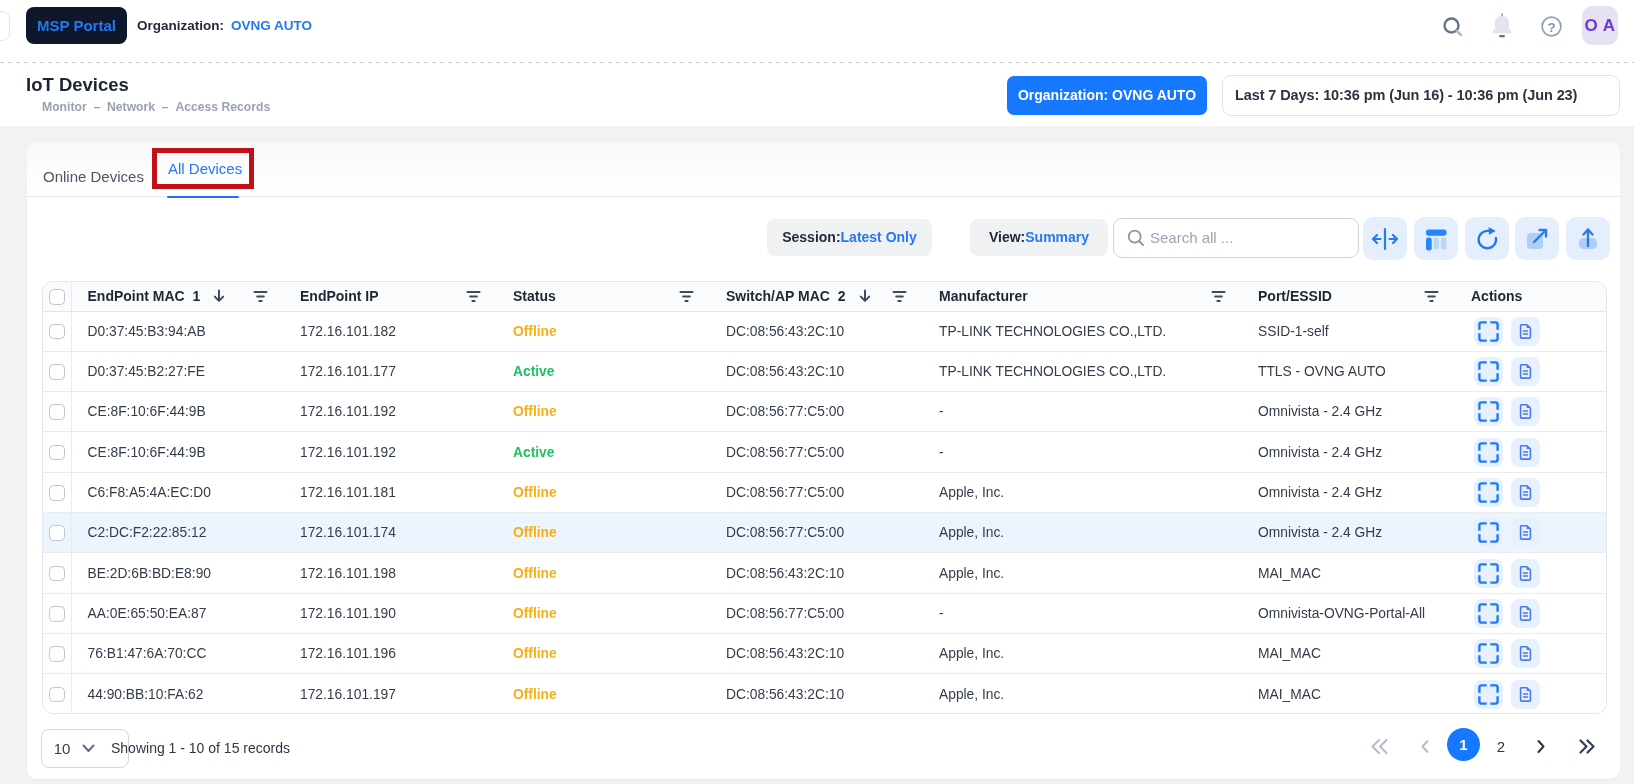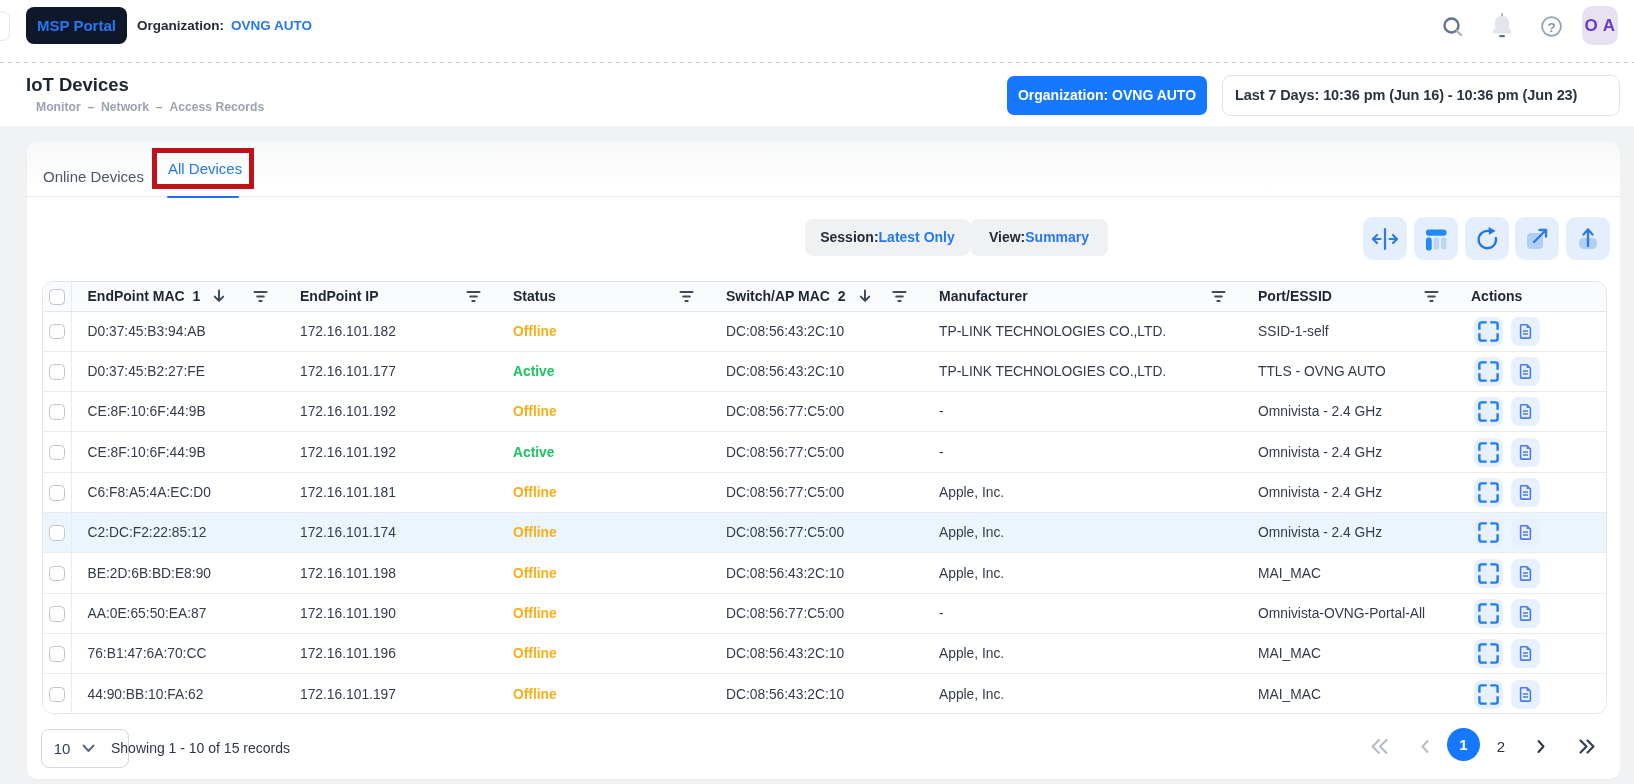--- a/index.html
+++ b/index.html
@@ -11,39 +11,39 @@
   #topbar { left:0; top:0; width:1634px; height:63px; background:#fff; }
   #topdash { left:0; top:62px; width:1634px; height:1px; background-image:repeating-linear-gradient(90deg,#c3c8d4 0 4px,transparent 4px 8px); }
   #sidebtn { left:-18px; top:11px; width:28px; height:30px; background:#fff; border:1px solid #e2e5ea; border-radius:8px; }
   #mspchip { left:26px; top:7px; width:101px; height:37px; background:#0f172a; border-radius:8px; color:#2478f2; font-size:15px; font-weight:bold; line-height:37px; text-align:center; }
   #orglabel { left:137px; top:0; height:51px; line-height:51px; font-size:13.5px; font-weight:bold; color:#232b39; }
   #orglabel .blue { color:#2478f2; margin-left:7px; }
 
   
   #pagehead { left:0; top:63px; width:1634px; height:63px; background:#fff; }
   #title { left:26px; top:11px; font-size:18.5px; font-weight:bold; color:#1d2532; }
-  #crumbs { left:36px; top:37px; font-size:12.2px; color:#9aa2b1; font-weight:bold; }
+  #crumbs { left:42px; top:37px; font-size:12.2px; color:#9aa2b1; font-weight:bold; }
   #orgbtn { left:1007px; top:13px; width:200px; height:39px; background:#1677ff; border-radius:7px; color:#fff; font-size:14px; font-weight:bold; text-align:center; line-height:39px; }
   #datebox { left:1222px; top:12px; width:398px; height:41px; background:#fff; border:1px solid #dfe3e9; border-radius:9px; color:#2b3442; font-size:14.5px; letter-spacing:-0.1px; font-weight:bold; text-align:left; padding-left:12px; line-height:39px; }
 
   
   #card { left:27px; top:142px; width:1593px; height:637px; background:#fff; border-radius:10px; background:linear-gradient(#f7f8f9 0px, #ffffff 48px); box-shadow:0 1px 2px rgba(30,40,60,0.04); }
 
   
   #tabrow { position:absolute; left:0; top:0; width:1593px; height:55px; border-bottom:1px solid #e7e9ee; }
   .tab { position:absolute; top:18px; font-size:15px; }
   #tab1 { left:16px; color:#4c5565;margin-top:8px; }
   #tab2 { left:141px; color:#2478f2; }
   #tabline { position:absolute; left:140px; top:53.5px; width:72px; height:2.5px; background:#2170f0; border-radius:1px; }
   #redbox { position:absolute; left:125px; top:6px; width:102px; height:41px; border:5px solid #c01018; }
 
   
   .chip { position:absolute; top:77px; height:37px; background:#f0f1f3; border-radius:8px; font-size:14px; font-weight:bold; color:#232b39; line-height:37px; text-align:center; }
   .chip .blue { color:#2478f2; }
-  #chip-session { left:778px; width:165px; }
+  #chip-session { left:740px; width:165px; }
   #chip-view { left:943px; width:138px; }
   #searchbox { position:absolute; left:1086px; top:76px; width:246px; height:40px; background:#fff; border:1px solid #ccd4de; border-radius:9px; }
   #searchbox .ph { position:absolute; left:36px; top:0; line-height:38px; font-size:15px; color:#9aa5b5; }
   .iconbtn { position:absolute; top:75px; width:44px; height:43px; background:#e4eefc; border-radius:10px; display:flex; align-items:center; justify-content:center; }
 
   
   #tbl { position:absolute; left:15px; top:139px; width:1565px; height:433px; border:1px solid #e3e6eb; border-radius:11px; overflow:hidden; }
   table { border-collapse:collapse; table-layout:fixed; width:1565px; font-size:14px; }
   th { height:29px; background:#fafbfc; font-weight:bold; color:#1d2635; text-align:left; padding:0 0 0 16px; border-bottom:1px solid #e3e6eb; }
   td { height:40.33px; color:#333c4a; font-size:13.8px; padding:0 0 0 16px; border-bottom:1px solid #e9ebee; background:#fff; }
@@ -97,20 +97,27 @@
 
 <div id="card" class="abs">
   <div id="tabrow"></div>
   <div id="tab1" class="tab">Online Devices</div>
   <div id="tab2" class="tab">All Devices</div>
   <div id="tabline"></div>
   <div id="redbox"></div>
 
   <div id="chip-session" class="chip">Session:<span class="blue">Latest Only</span></div>
   <div id="chip-view" class="chip">View:<span class="blue">Summary</span></div>
+  <div id="searchbox">
+    <svg style="position:absolute; left:13px; top:10px;" width="18" height="18" viewBox="0 0 18 18">
+      <circle cx="7.7" cy="7.7" r="6" fill="none" stroke="#8a94a3" stroke-width="1.8"></circle>
+      <line x1="12.2" y1="12.2" x2="16" y2="16" stroke="#8a94a3" stroke-width="1.8" stroke-linecap="round"></line>
+    </svg>
+    <span class="ph">Search all ...</span>
+  </div>
 
   <div class="iconbtn" style="left:1336px;">
     <svg width="28" height="26" viewBox="0 0 28 26">
       <line x1="14" y1="3" x2="14" y2="23" stroke="#2b7ce5" stroke-width="2.2" stroke-linecap="round"></line>
       <line x1="2.5" y1="13" x2="9.5" y2="13" stroke="#2b7ce5" stroke-width="2.2" stroke-linecap="round"></line>
       <path d="M6 9l-4 4 4 4" fill="none" stroke="#2b7ce5" stroke-width="2.2" stroke-linecap="round" stroke-linejoin="round"></path>
       <line x1="18.5" y1="13" x2="25.5" y2="13" stroke="#2b7ce5" stroke-width="2.2" stroke-linecap="round"></line>
       <path d="M22 9l4 4-4 4" fill="none" stroke="#2b7ce5" stroke-width="2.2" stroke-linecap="round" stroke-linejoin="round"></path>
     </svg>
   </div>

